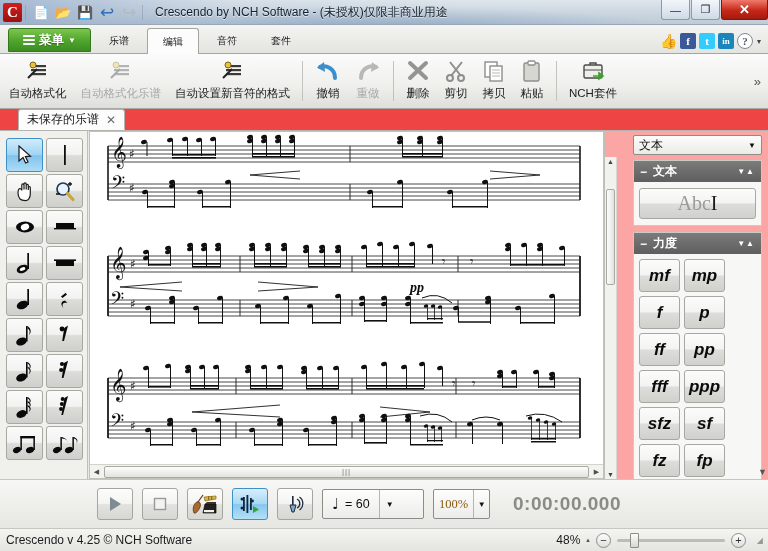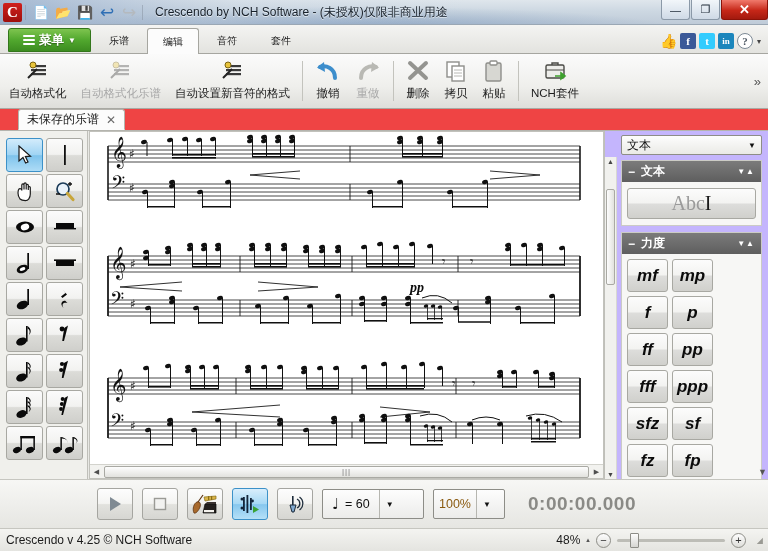--- a/index.html
+++ b/index.html
@@ -176,22 +176,22 @@
     flex: 1; height: 12px; margin: 0 1px;
     background: linear-gradient(to bottom,#fdfdfd,#e2e2de);
     border: 1px solid #a9a9a3; border-radius: 2px;
     display:flex; align-items:center; justify-content:center;
     letter-spacing: 1px; font-size: 8px; color:#777;
   }
 
   
   #rightpanel {
     position: absolute; top: 131px; right: 0; width: 164px; bottom: 72px;
-    background: #c4b5fd; border-left: 1px solid #bfbfb9;
-    padding-left: 16px;
+    background: #fca5a5; border-left: 1px solid #bfbfb9;
+    padding-left: 28px;
   }
   #rp-vscroll {
     position: absolute; left: 0; top: 26px; bottom: 0; width: 12px;
     background: #f1f1ee; border-right: 1px solid #d8d8d2;
   }
   #rp-vscroll .vt {
     position: absolute; left: 1px; right: 1px; top: 32px; height: 96px;
     background: linear-gradient(to right,#fdfdfd,#e2e2de);
     border: 1px solid #a9a9a3; border-radius: 2px;
   }
@@ -267,21 +267,21 @@
   .combo {
     height: 30px; border: 1px solid #8d8d87; border-radius: 2px;
     background: linear-gradient(to bottom,#fdfdfd,#ececea);
     display: flex; align-items: center;
     font-size: 12.5px; color: #111;
   }
   .combo .val { padding: 0 9px; display:flex; align-items:center; gap:6px; white-space:nowrap; }
   .combo .dd { width: 21px; height: 100%; border-left: 1px solid #b6b6b0;
     display:flex; align-items:center; justify-content:center; font-size: 8px; }
   #tempo-combo { width: 102px; }
-  #zoom-combo { width: 72px; }
+  #zoom-combo { width: 57px; font-family: Liberation Serif, serif; }
   #zoom-combo .val { padding: 0 5px; color:#8a5a10; }
   #timecode {
     margin-left: 14px; font-size: 19px; font-weight: bold;
     color: #8a8a86; font-family: "Liberation Sans", sans-serif;
     letter-spacing: .5px;
   }
 
   
   #status {
     position: absolute; left: 0; right: 0; bottom: 0; height: 23px;
@@ -419,20 +419,30 @@
 
   <div class="tbtn">
     <div class="tico">
       <svg width="24" height="22" viewBox="0 0 24 22">
         <path d="M4 3 L20 18 M20 3 L4 18" stroke="#949490" stroke-width="4" stroke-linecap="round"></path>
       </svg>
     </div>
     <span>删除</span>
   </div>
 
+  <div class="tbtn">
+    <div class="tico">
+      <svg width="24" height="22" viewBox="0 0 24 22">
+        <path d="M6 2 L17 16 M18 2 L7 16" stroke="#8e8e8a" stroke-width="2" fill="none"></path>
+        <circle cx="6" cy="18" r="3" fill="none" stroke="#8e8e8a" stroke-width="2"></circle>
+        <circle cx="17" cy="18" r="3" fill="none" stroke="#8e8e8a" stroke-width="2"></circle>
+      </svg>
+    </div>
+    <span>剪切</span>
+  </div>
 
   <div class="tbtn">
     <div class="tico">
       <svg width="24" height="22" viewBox="0 0 24 22">
         <rect x="3" y="2" width="12" height="15" fill="#fff" stroke="#8e8e8a" stroke-width="1.4"></rect>
         <rect x="8" y="6" width="12" height="15" fill="#fff" stroke="#8e8e8a" stroke-width="1.4"></rect>
         <path d="M10 10 H18 M10 13 H18 M10 16 H18" stroke="#b8b8b4" stroke-width="1"></path>
       </svg>
     </div>
     <span>拷贝</span>

